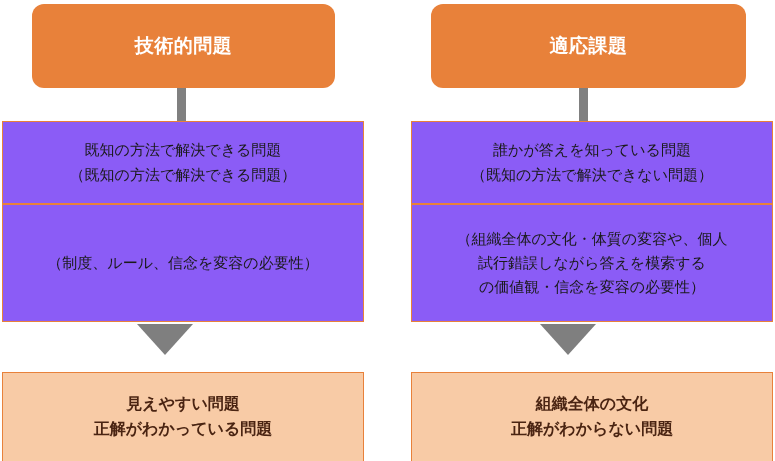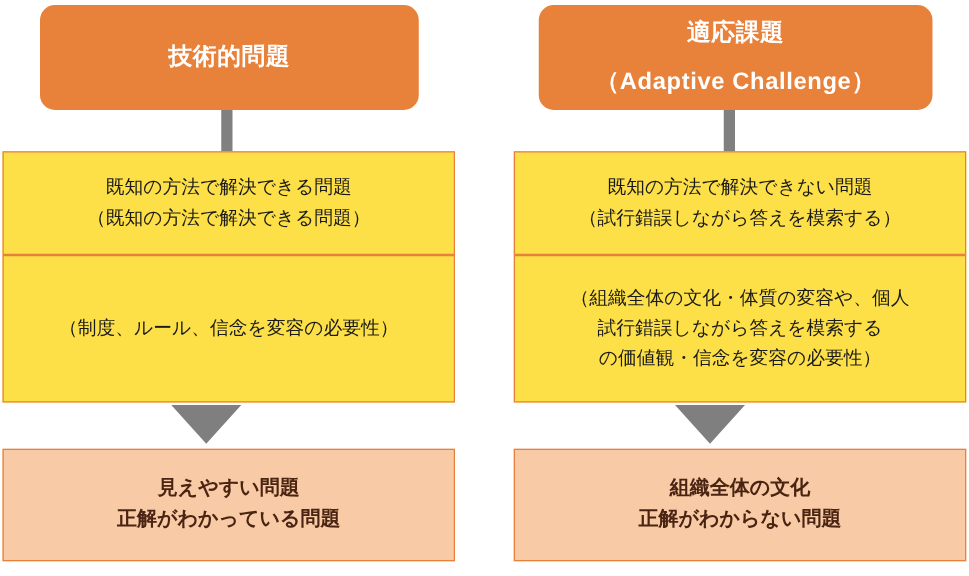--- a/index.html
+++ b/index.html
@@ -73,21 +73,21 @@
   }
   .column.right .connector {
     left: 170px;
   }
 
   
   .body-box {
     position: absolute;
     left: 2px;
     width: 362px;
-    background: #fde047;
+    background: #8b5cf6;
     border: 1px solid #E8813A;
     box-sizing: border-box;
     display: flex;
     flex-direction: column;
     align-items: center;
     justify-content: center;
     color: #1a1a1a;
   }
   .body-box.b1 { top: 121px; height: 83px; }
   .body-box.b2 { top: 204px; height: 118px; }
@@ -108,21 +108,21 @@
     height: 0;
     border-left: 28px solid transparent;
     border-right: 28px solid transparent;
     border-top: 31px solid #7F7F7F;
   }
   .column.right .arrow-down { left: 131px; }
 
   
   .result-box {
     position: absolute;
-    top: 359px;
+    top: 372px;
     left: 2px;
     width: 362px;
     height: 90px;
     background: #F8CBA6;
     border: 1px solid #E8813A;
     box-sizing: border-box;
     display: flex;
     flex-direction: column;
     align-items: center;
     justify-content: center;
@@ -164,28 +164,27 @@
       <div class="result-line">見えやすい問題</div>
       <div class="result-line">正解がわかっている問題</div>
     </div>
 
   </div>
 
   <div class="column right">
 
     <div class="header-box">
       <div class="header-line jp">適応課題</div>
-      <div class="header-line en">（Adaptive Challenge）</div>
     </div>
 
     <div class="connector"></div>
 
     <div class="body-box b1">
-      <div class="body-line">既知の方法で解決できない問題</div>
-      <div class="body-line">（試行錯誤しながら答えを模索する）</div>
+      <div class="body-line">誰かが答えを知っている問題</div>
+      <div class="body-line">（既知の方法で解決できない問題）</div>
     </div>
 
     <div class="body-box b2">
       <div class="body-line">（組織全体の文化・体質の変容や、個人</div>
       <div class="body-line">試行錯誤しながら答えを模索する</div>
       <div class="body-line">の価値観・信念を変容の必要性）</div>
     </div>
 
     <div class="arrow-down"></div>
 

